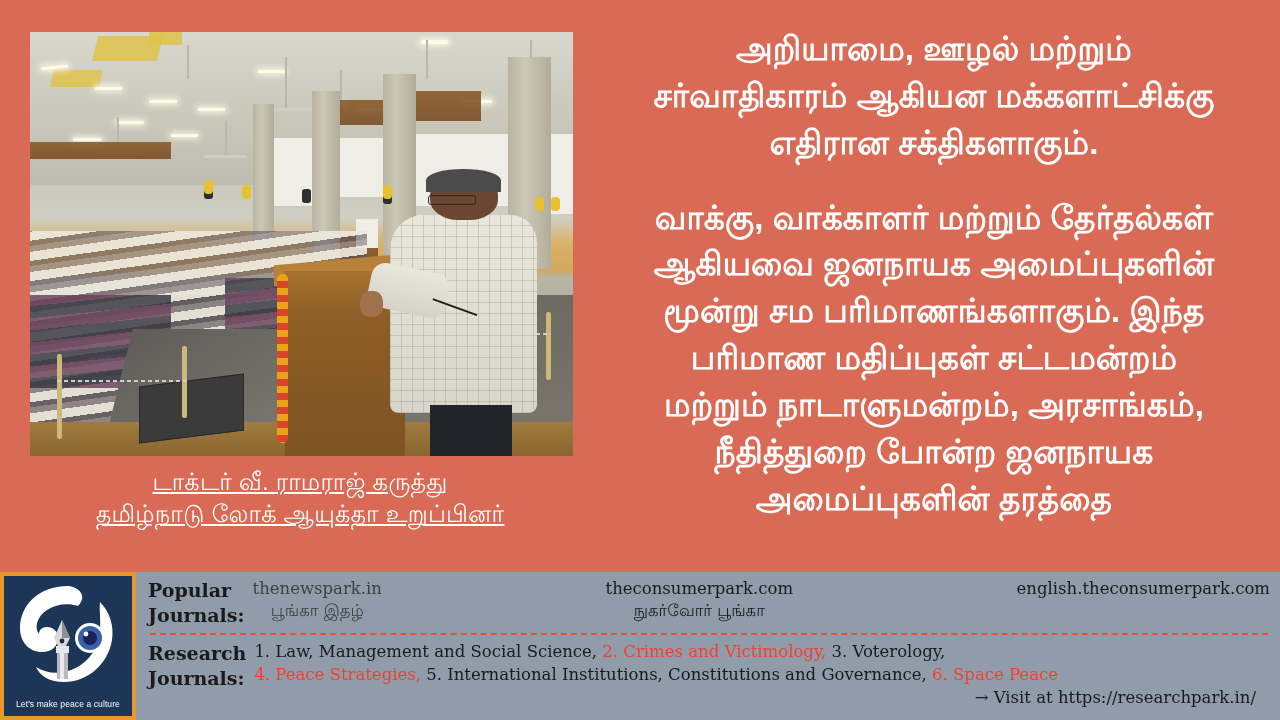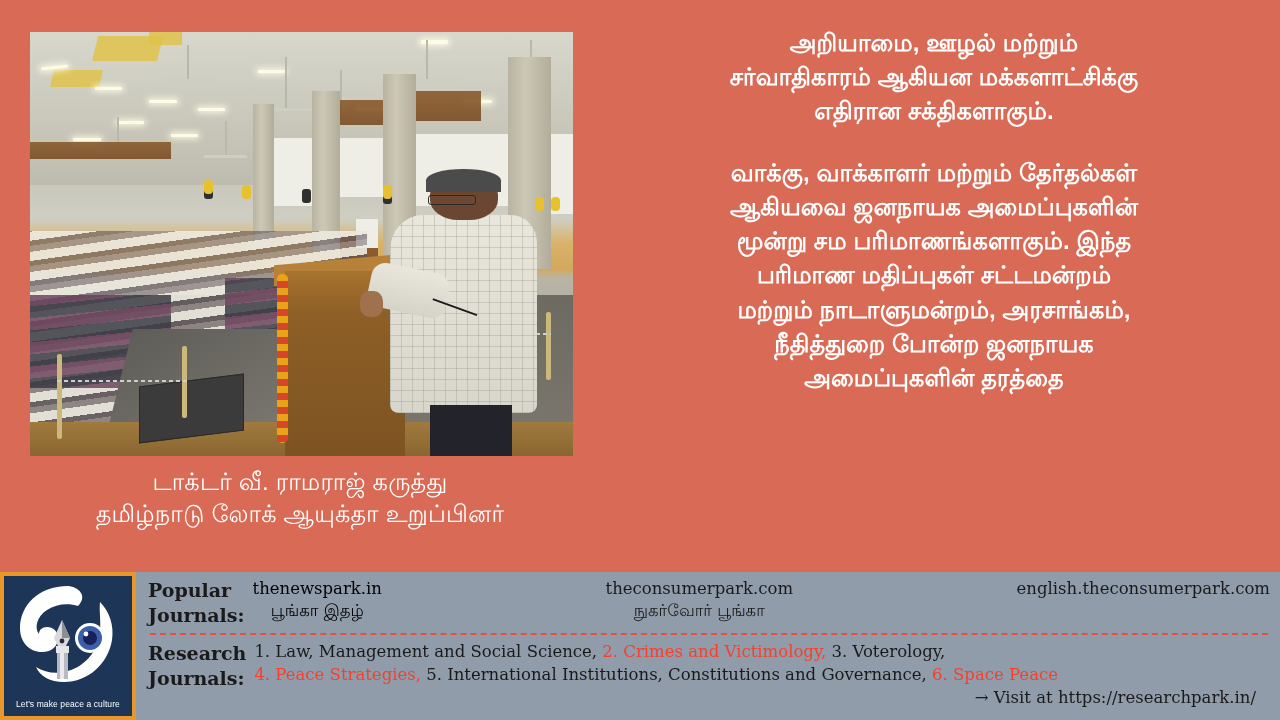--- a/index.html
+++ b/index.html
@@ -250,38 +250,39 @@
   #caption {
     position: absolute;
     left: 0;
     top: 466px;
     width: 600px;
     text-align: center;
     color: #ffffff;
     font-size: 24px;
     line-height: 1.35;
     letter-spacing: .2px;
+    text-decoration: underline;
   }
   #caption div { white-space: nowrap; }
 
   
   #right-col {
     position: absolute;
     left: 588px;
     top: 0;
     width: 692px;
     height: 572px;
     padding-top: 26px;
     box-sizing: border-box;
     color: #ffffff;
   }
   .para {
     text-align: center;
     font-weight: bold;
-    font-size: 24px;
+    font-size: 33px;
     line-height: 1.42;
     letter-spacing: .1px;
     padding: 0 2px;
   }
   #para-1 { }
   #para-gap { height: 28px; }
   #para-2 { }
 
   
   #footer {
@@ -346,21 +347,21 @@
     align-items: flex-start;
     padding-left: 8px;
   }
   .jcol {
     text-align: center;
     font-family: "DejaVu Serif", serif;
     font-size: 16.5px;
     line-height: 1.34;
   }
   .jcol .l1, .jcol .l2 { display: block; white-space: nowrap; }
-  .jcol.red { color: #000000; }
+  .jcol.red { color: #404040; }
   .jcol.dark { color: #1a1a1a; }
 
   #divider {
     height: 0;
     border-top: 2.5px dashed #e8503b;
     margin: 5px 2px 6px 2px;
   }
 
   #research-body {
     flex: 1 1 auto;

